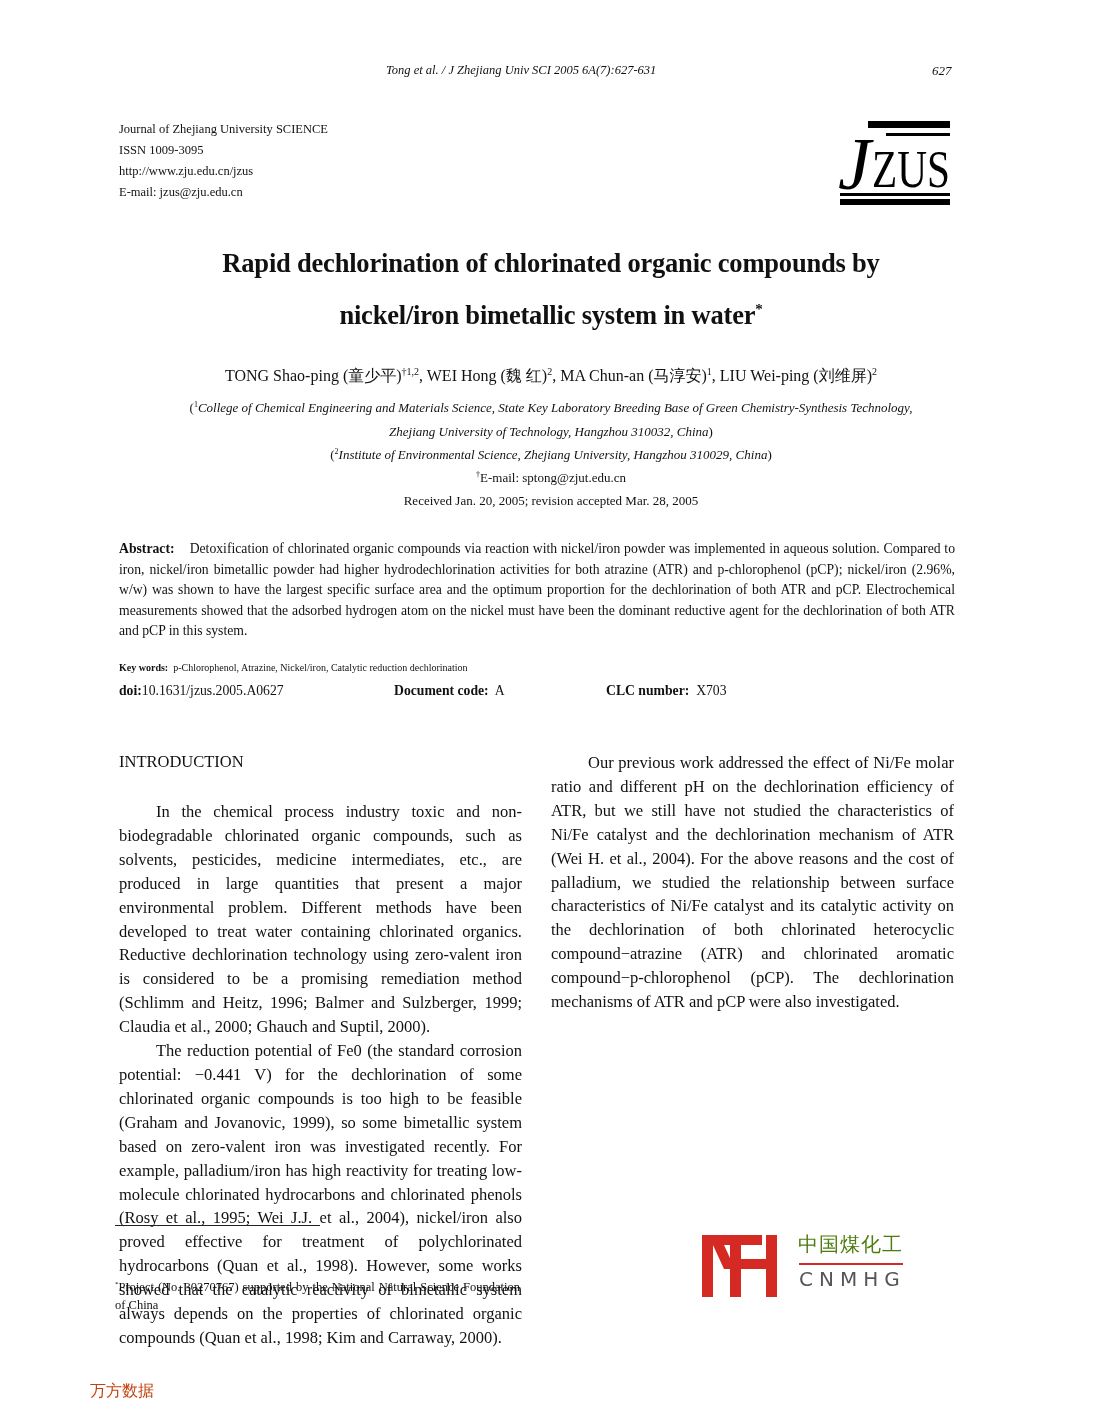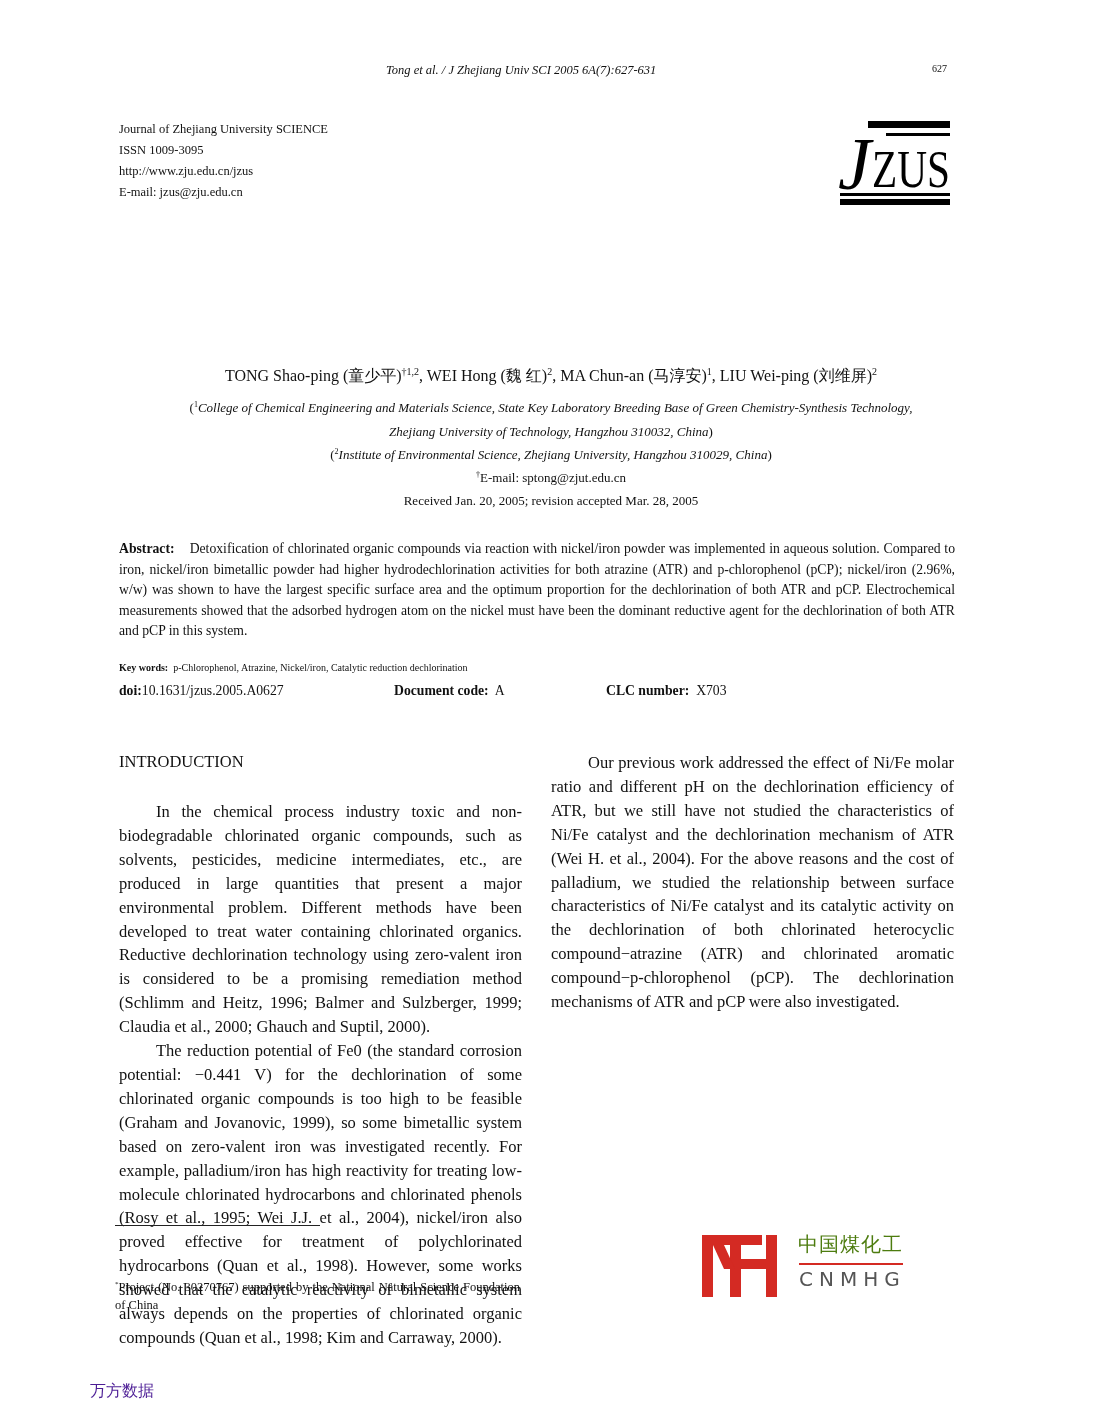--- a/index.html
+++ b/index.html
@@ -4,21 +4,21 @@
   <style>
     html, body { margin: 0; padding: 0; background: #ffffff; }
     body {
       width: 1102px; height: 1426px; position: relative; overflow: hidden;
       font-family: "Liberation Serif", "DejaVu Serif", serif; color: #111;
     }
     .abs { position: absolute; }
     .running-head {
       top: 63px; left: 386px; font-size: 12.5px; font-style: italic; white-space: nowrap;
     }
-    .page-num { top: 63px; left: 932px; font-size: 10px; }
+    .page-num { top: 63px; left: 932px; font-size: 13px; font-style: italic; }
     .journal-info { top: 119px; left: 119px; font-size: 12.5px; line-height: 21px; }
     .journal-info div { white-space: nowrap; }
     .logo { top: 119px; left: 838px; width: 114px; height: 88px; }
     .title {
       top: 240px; left: 100px; width: 902px; text-align: center;
       font-weight: bold; font-size: 26.5px; line-height: 46px;
       font-family: "Liberation Serif", serif; letter-spacing: -0.2px;
     }
     .title sup { font-size: 15px; font-weight: bold; }
     .authors {
@@ -50,21 +50,21 @@
     .wm-text-cn {
       position: absolute; left: 96px; top: -4px; font-family: "DejaVu Sans", sans-serif;
       font-size: 20px; color: #4d7c0f; letter-spacing: 1px; white-space: nowrap;
     }
     .wm-rule { position: absolute; left: 97px; top: 28px; width: 104px; height: 2px; background: #d42a23; }
     .wm-text-en {
       position: absolute; left: 97px; top: 32px; font-family: "DejaVu Sans", sans-serif;
       font-size: 20px; color: #555; letter-spacing: 6px; white-space: nowrap;
     }
     .footer-brand {
-      top: 1381px; left: 90px; font-family: "DejaVu Sans", sans-serif; font-size: 16px; color: #4c1d95;
+      top: 1381px; left: 90px; font-family: "DejaVu Sans", sans-serif; font-size: 16px; color: #c2410c;
     }
   </style>
 </head>
 <body>
 
 <div class="abs running-head">Tong et al. / J Zhejiang Univ SCI   2005 6A(7):627-631</div>
 <div class="abs page-num">627</div>
 
 <div class="abs journal-info">
   <div>Journal of Zhejiang University SCIENCE</div>
@@ -78,20 +78,22 @@
     <rect x="30" y="2" width="82" height="7" fill="#000"></rect>
     <rect x="48" y="14" width="64" height="3" fill="#000"></rect>
     <text x="0" y="70" font-family="Liberation Serif, serif" font-style="italic" font-size="74" fill="#000">J</text>
     <text x="34" y="68" font-family="Liberation Serif, serif" font-size="52" fill="#000" textLength="78" lengthAdjust="spacingAndGlyphs">ZUS</text>
     <rect x="2" y="74" width="110" height="3" fill="#000"></rect>
     <rect x="2" y="80" width="110" height="6" fill="#000"></rect>
   </svg>
 </div>
 
 <div class="abs title">
+  <div>Rapid dechlorination of chlorinated organic compounds by</div>
+  <div><span>nickel/iron bimetallic system in water</span><sup>*</sup></div>
 </div>
 
 <div class="abs authors">
   <span><span>TONG Shao-ping</span>  <span>(童少平)</span><sup>†1,2</sup></span>,
   <span><span>WEI Hong</span> <span>(魏  红)</span><sup>2</sup></span>,
   <span><span>MA Chun-an</span> <span>(马淳安)</span><sup>1</sup></span>,
   <span><span>LIU Wei-ping</span> <span>(刘维屏)</span><sup>2</sup></span>
 </div>
 
 <div class="abs affil" style="top:400px;">(<sup>1</sup><i>College of Chemical Engineering and Materials Science, State Key Laboratory Breeding Base of Green Chemistry-Synthesis Technology,</i></div>

